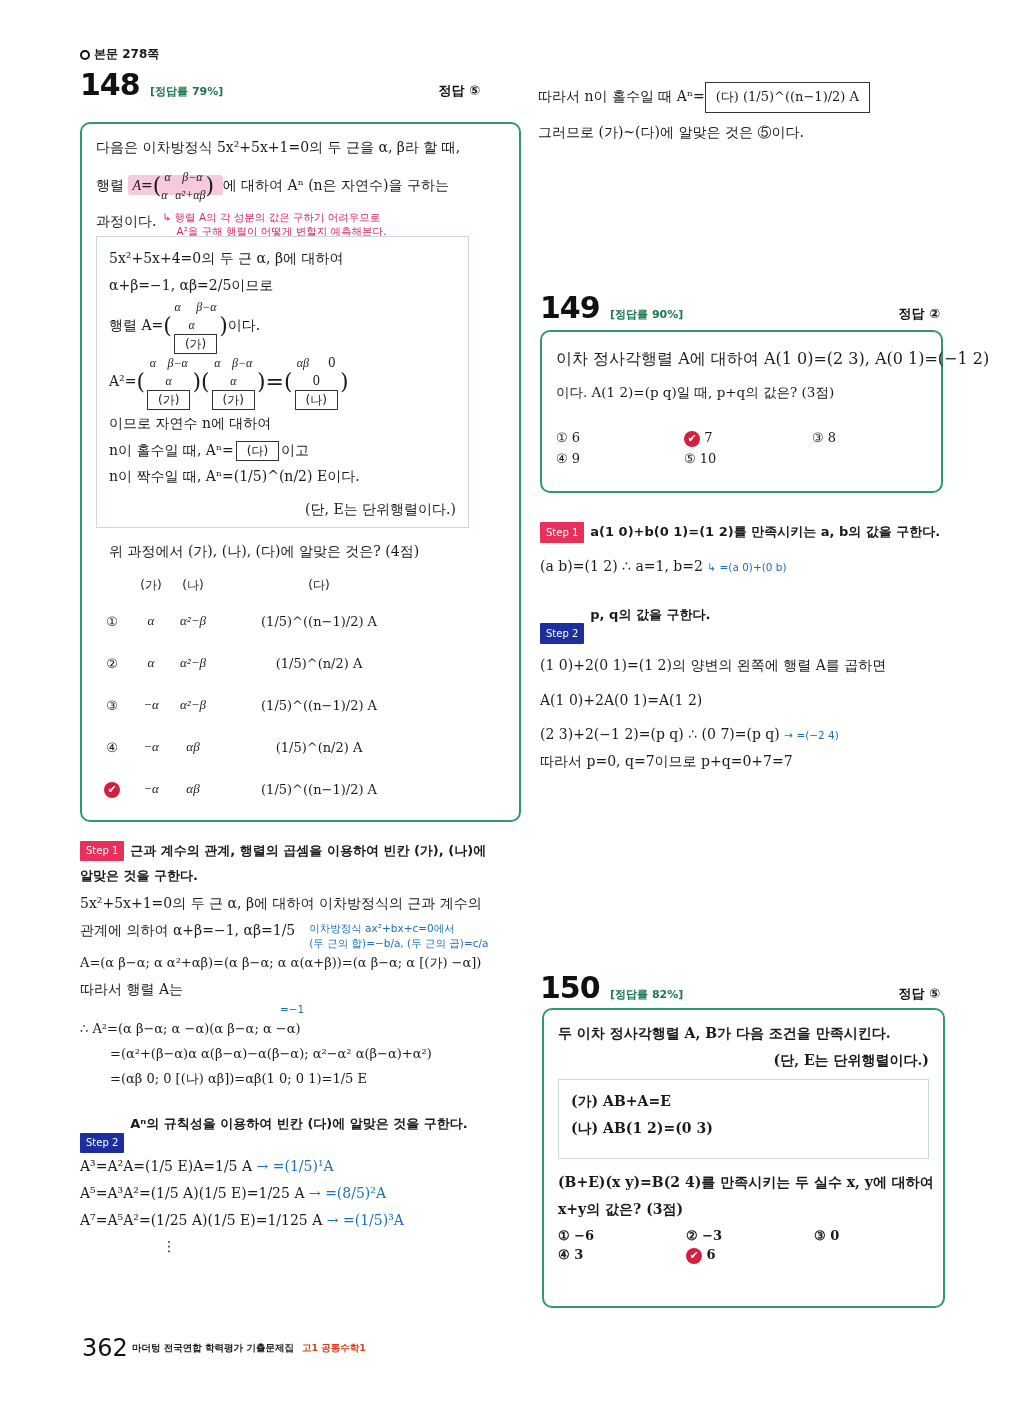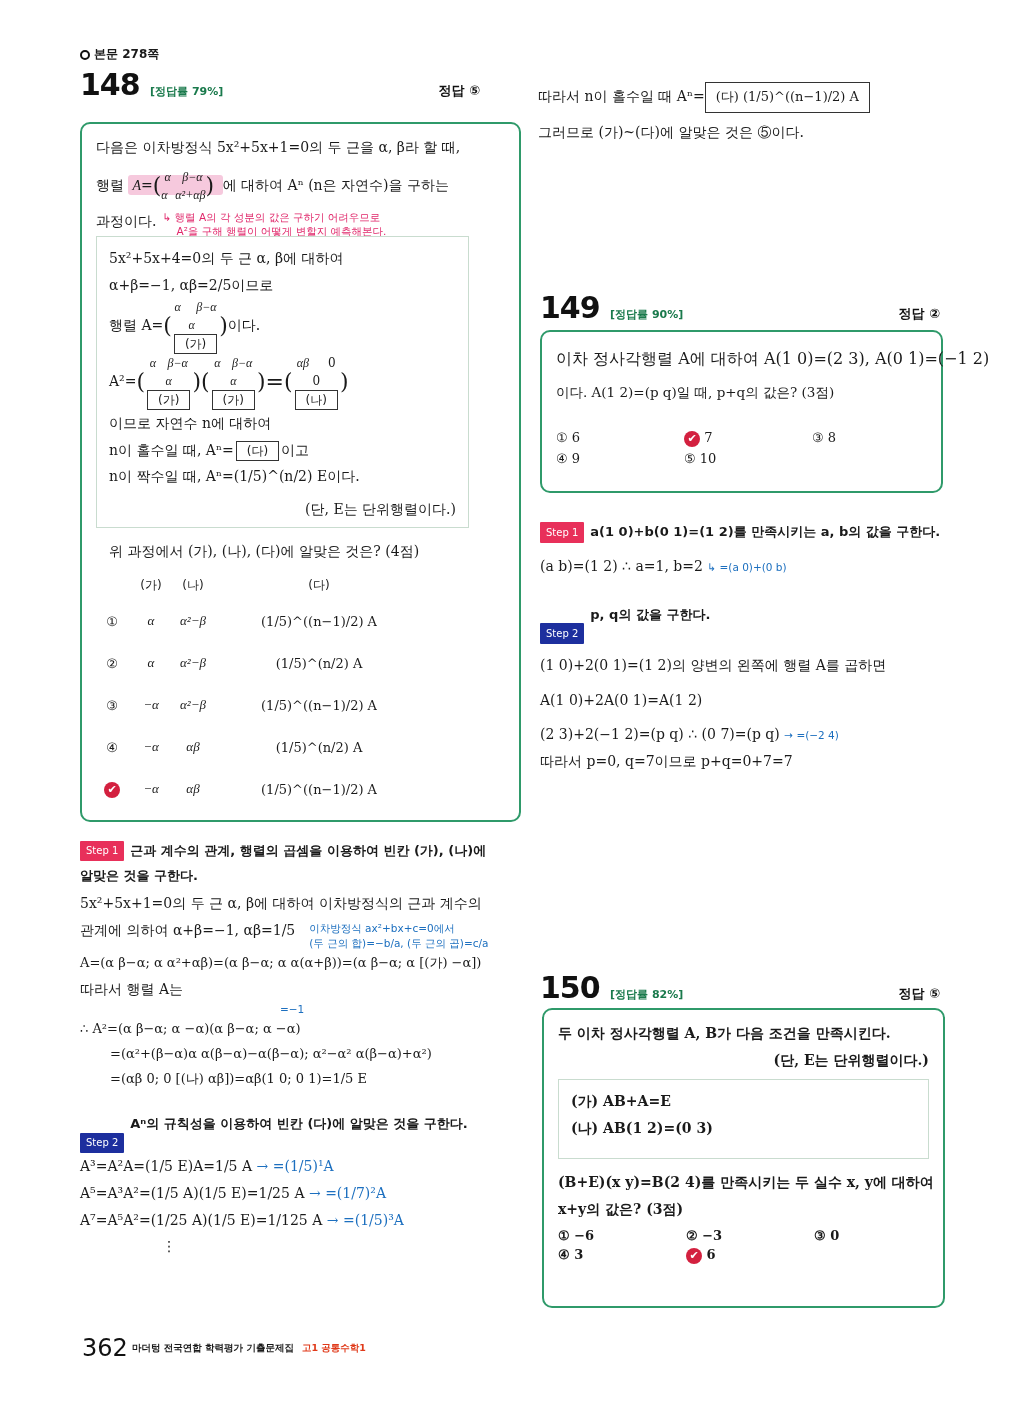--- a/index.html
+++ b/index.html
@@ -161,21 +161,21 @@
   <div class="line" style="font-size:13px;">A=(α β−α; α α²+αβ)=(α β−α; α α(α+β))=(α β−α; α [(가) −α])</div>
   <div class="line">따라서 행렬 A는</div>
   <div class="blue-note" style="margin-left:200px;">=−1</div>
   <div class="line" style="font-size:13px;">∴ A²=(α β−α; α −α)(α β−α; α −α)</div>
   <div class="line" style="font-size:13px; padding-left:30px;">=(α²+(β−α)α  α(β−α)−α(β−α); α²−α²  α(β−α)+α²)</div>
   <div class="line" style="font-size:13px; padding-left:30px;">=(αβ 0; 0 [(나) αβ])=αβ(1 0; 0 1)=1/5 E</div>
   <div style="line-height:1.8; margin-top:4px;">
     <span class="step s2">Step 2</span><span class="steptext">Aⁿ의 규칙성을 이용하여 빈칸 (다)에 알맞은 것을 구한다.</span>
   </div>
   <div class="line"><span>A³=A²A=(1/5 E)A=1/5 A</span> <span class="blue">→ =(1/5)¹A</span></div>
-  <div class="line"><span>A⁵=A³A²=(1/5 A)(1/5 E)=1/25 A</span> <span class="blue">→ =(1/7)²A</span></div>
+  <div class="line"><span>A⁵=A³A²=(1/5 A)(1/5 E)=1/25 A</span> <span class="blue">→ =(8/5)²A</span></div>
   <div class="line"><span>A⁷=A⁵A²=(1/25 A)(1/5 E)=1/125 A</span> <span class="blue">→ =(1/5)³A</span></div>
   <div class="line" style="padding-left:82px;">⋮</div>
 </div>
 
 <div class="abs" style="left:538px; top:82px; width:420px;">
   <div class="line">
     <span>따라서 n이 홀수일 때 Aⁿ=</span><span style="display:inline-block; border:1px solid #333; padding:2px 10px; font-size:13px;">(다) (1/5)^((n−1)/2) A</span>
   </div>
   <div class="line" style="margin-top:6px;">그러므로 (가)~(다)에 알맞은 것은 ⑤이다.</div>
 </div>

